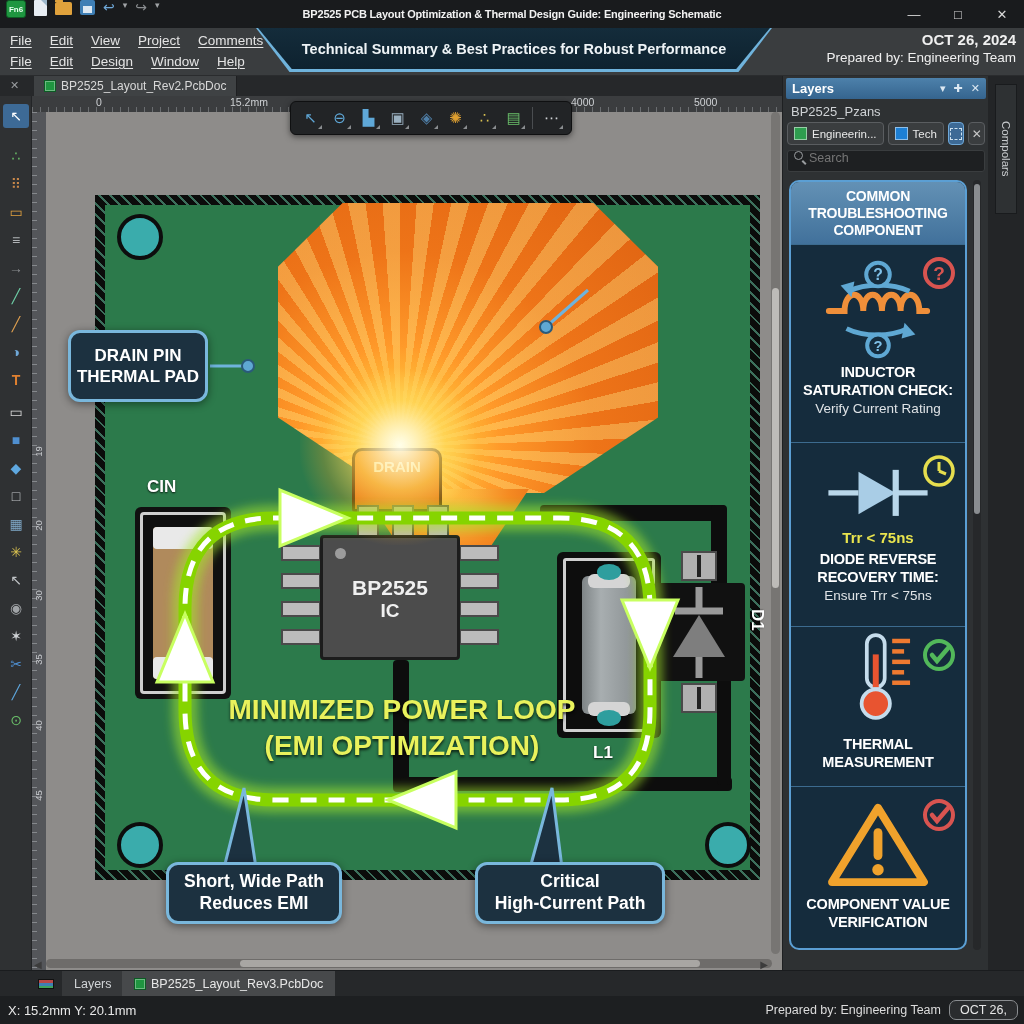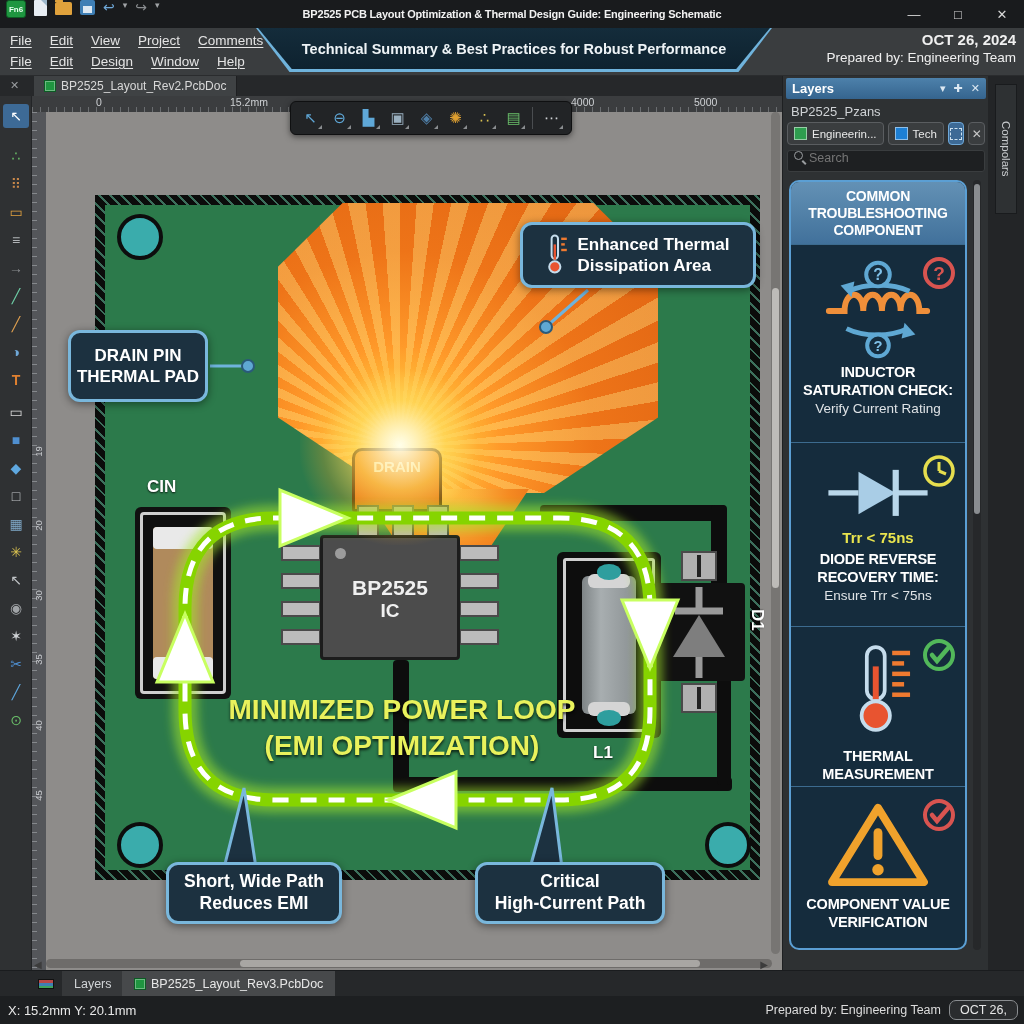--- a/index.html
+++ b/index.html
@@ -355,34 +355,20 @@
       <circle cx="216" cy="270" r="6" fill="#5fa8d3" stroke="#2a5a7a" stroke-width="2"></circle>
       <polygon points="192,772 224,772 212,692" fill="#1c3140" stroke="#79b7dc" stroke-width="3"></polygon>
       <polygon points="498,772 530,772 520,692" fill="#1c3140" stroke="#79b7dc" stroke-width="3"></polygon>
     </svg>
 
     <div class="loop-text">
       <div>MINIMIZED POWER LOOP</div>
       <div>(EMI OPTIMIZATION)</div>
     </div>
 
-    <div class="callout cl-thermal">
-      <svg width="22" height="42" viewBox="0 0 55 105">
-        <rect x="14" y="4" width="16" height="58" rx="8" fill="none" stroke="#c5dcec" stroke-width="5"></rect>
-        <rect x="19" y="26" width="6" height="38" fill="#e85430"></rect>
-        <circle cx="22" cy="82" r="14" fill="#e85430" stroke="#c5dcec" stroke-width="5"></circle>
-        <line x1="38" y1="12" x2="52" y2="12" stroke="#ef7a30" stroke-width="6"></line>
-        <line x1="38" y1="26" x2="47" y2="26" stroke="#ef7a30" stroke-width="6"></line>
-        <line x1="38" y1="40" x2="52" y2="40" stroke="#ef7a30" stroke-width="6"></line>
-      </svg>
-      <div class="cl-lines" style="text-align:left">
-        <div>Enhanced Thermal</div>
-        <div>Dissipation Area</div>
-      </div>
-    </div>
     <div class="callout cl-drain">
       <div class="cl-lines">
           <div>DRAIN PIN</div>
           <div>THERMAL PAD</div>
         </div>
     </div>
     <div class="callout cl-crit">
       <div class="cl-lines">
           <div>Critical</div>
           <div>High-Current Path</div>
@@ -480,21 +466,21 @@
             </svg>
         </div>
         <div class="ck-val">Trr &lt; 75ns</div>
         <div class="ck-title">
             <div>DIODE REVERSE</div>
             <div>RECOVERY TIME:</div>
           </div>
         <div class="ck-sub">Ensure Trr &lt; 75ns</div>
       </div>
 
-      <div class="ck-item" style="height:160px;padding-top:12px">
+      <div class="ck-item" style="height:160px;padding-top:0">
         <svg width="82" height="104" viewBox="0 0 110 130">
           <rect x="40" y="6" width="24" height="70" rx="12" fill="none" stroke="#c5dcec" stroke-width="5"></rect>
           <rect x="48" y="32" width="8" height="44" fill="#e85430"></rect>
           <circle cx="52" cy="98" r="19" fill="#e85430" stroke="#c5dcec" stroke-width="5"></circle>
           <line x1="74" y1="14" x2="98" y2="14" stroke="#ef7a30" stroke-width="6"></line>
           <line x1="74" y1="28" x2="90" y2="28" stroke="#ef7a30" stroke-width="6"></line>
           <line x1="74" y1="42" x2="98" y2="42" stroke="#ef7a30" stroke-width="6"></line>
           <line x1="74" y1="56" x2="90" y2="56" stroke="#ef7a30" stroke-width="6"></line>
           <line x1="74" y1="70" x2="98" y2="70" stroke="#ef7a30" stroke-width="6"></line>
         </svg>

